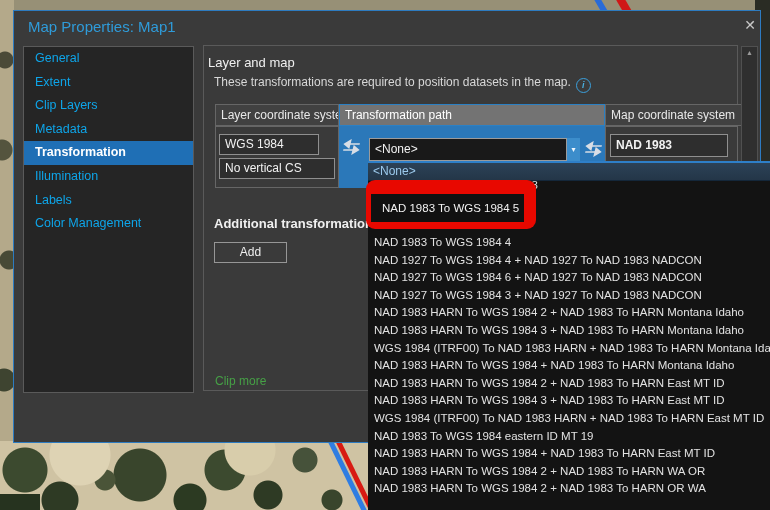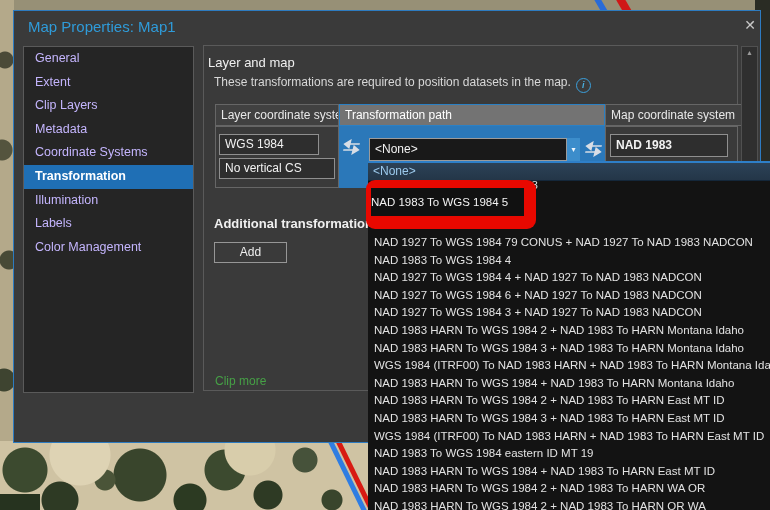--- a/index.html
+++ b/index.html
@@ -48,21 +48,21 @@
   
   .dialog{position:absolute;left:13px;top:10px;width:748px;height:433px;
           background:#3a3a3a;border:1px solid #2d7bc0;z-index:2;box-sizing:border-box;}
   .dlg-title{position:absolute;left:14px;top:7px;font-size:15px;font-weight:500;color:#2f9bd9;}
   .dlg-close{position:absolute;left:726px;top:4px;width:20px;height:20px;color:#c9c9c9;
              font-size:14px;text-align:center;line-height:20px;cursor:default;}
 
   .side-panel{position:absolute;left:9px;top:35px;width:171px;height:347px;
               background:#252525;border:1px solid #5a5a5a;box-sizing:border-box;}
   .side-item{height:23.6px;line-height:23.6px;padding-left:11px;font-size:12.5px;
-             color:#c4b5fd;white-space:nowrap;}
+             color:#0ea5e9;white-space:nowrap;}
   .side-item.selected{background:#1f6fb5;color:#ffffff;font-weight:bold;}
 
   .content-panel{position:absolute;left:189px;top:34px;width:535px;height:346px;
                  background:#3a3a3a;border:1px solid #5a5a5a;box-sizing:border-box;}
   .c-head{position:absolute;left:4px;top:9px;font-size:13px;font-weight:normal;color:#f0f0f0;}
   .c-sub{position:absolute;left:10px;top:29px;font-size:12px;color:#d8d8d8;white-space:nowrap;}
   .info-ic{display:inline-block;width:13px;height:13px;border:1px solid #3aa0dc;border-radius:50%;
            color:#4aaede;font-size:9px;font-weight:bold;text-align:center;line-height:13px;
            margin-left:5px;vertical-align:-2px;font-style:italic;}
   .th{position:absolute;top:58px;height:22px;box-sizing:border-box;border:1px solid #666;
@@ -101,22 +101,22 @@
   .sel-row{height:17px;line-height:17px;padding-left:5px;font-size:12px;color:#9cc9ec;
            background:linear-gradient(#2c4257,#243648);border-bottom:1px solid #14273a;}
   .frag{position:absolute;left:157px;top:16px;font-size:11.5px;color:#e0e0e0;}
   .opts{position:absolute;left:0;top:71px;right:0;}
   .opt{height:17.6px;line-height:17.6px;padding-left:6px;font-size:11.5px;color:#e2e2e2;
        white-space:nowrap;overflow:hidden;}
 
   
   .red-box{position:absolute;left:366px;top:180px;width:170px;height:49px;background:#e80800;
            border-radius:9px;z-index:6;}
-  .red-inner{position:absolute;left:5px;top:8px;width:153px;height:28px;background:#111;
-             font-size:11.5px;line-height:28px;padding-left:0;color:#f2f2f2;
+  .red-inner{position:absolute;left:5px;top:14px;width:153px;height:28px;background:#111;
+             font-size:11.5px;line-height:28px;padding-left:11px;color:#f2f2f2;
              white-space:nowrap;overflow:hidden;box-sizing:border-box;}
 </style>
 </head>
 <body>
 
 <div class="map-strip map-top"></div>
 <div class="map-strip map-left"></div>
 <div class="map-strip map-right"></div>
 <div class="map-strip map-bottom"></div>
 <div class="map-corner"></div>
@@ -129,21 +129,20 @@
 
 <div class="dialog">
   <div class="dlg-title">Map Properties: Map1</div>
   <div class="dlg-close">✕</div>
 
   <div class="side-panel">
       <div class="side-item">General</div>
       <div class="side-item">Extent</div>
       <div class="side-item">Clip Layers</div>
       <div class="side-item">Metadata</div>
-      <div class="side-item">Coordinate Systems</div>
       <div class="side-item selected">Transformation</div>
       <div class="side-item">Illumination</div>
       <div class="side-item">Labels</div>
       <div class="side-item">Color Management</div>
     </div>
 
   <div class="content-panel">
     <div class="c-head">Layer and map</div>
     <div class="c-sub">
       <span>These transformations are required to position datasets in the map.</span><span class="info-ic">i</span>
@@ -190,21 +189,20 @@
 
   <div class="scrollbar">
     <div class="scroll-up">▲</div>
   </div>
 </div>
 
 <div class="list-panel">
   <div class="sel-row">&lt;None&gt;</div>
   <div class="frag">83</div>
   <div class="opts">
-      <div class="opt">NAD 1927 To WGS 1984 79 CONUS + NAD 1927 To NAD 1983 NADCON</div>
       <div class="opt">NAD 1983 To WGS 1984 4</div>
       <div class="opt">NAD 1927 To WGS 1984 4 + NAD 1927 To NAD 1983 NADCON</div>
       <div class="opt">NAD 1927 To WGS 1984 6 + NAD 1927 To NAD 1983 NADCON</div>
       <div class="opt">NAD 1927 To WGS 1984 3 + NAD 1927 To NAD 1983 NADCON</div>
       <div class="opt">NAD 1983 HARN To WGS 1984 2 + NAD 1983 To HARN Montana Idaho</div>
       <div class="opt">NAD 1983 HARN To WGS 1984 3 + NAD 1983 To HARN Montana Idaho</div>
       <div class="opt">WGS 1984 (ITRF00) To NAD 1983 HARN + NAD 1983 To HARN Montana Idaho</div>
       <div class="opt">NAD 1983 HARN To WGS 1984 + NAD 1983 To HARN Montana Idaho</div>
       <div class="opt">NAD 1983 HARN To WGS 1984 2 + NAD 1983 To HARN East MT ID</div>
       <div class="opt">NAD 1983 HARN To WGS 1984 3 + NAD 1983 To HARN East MT ID</div>

